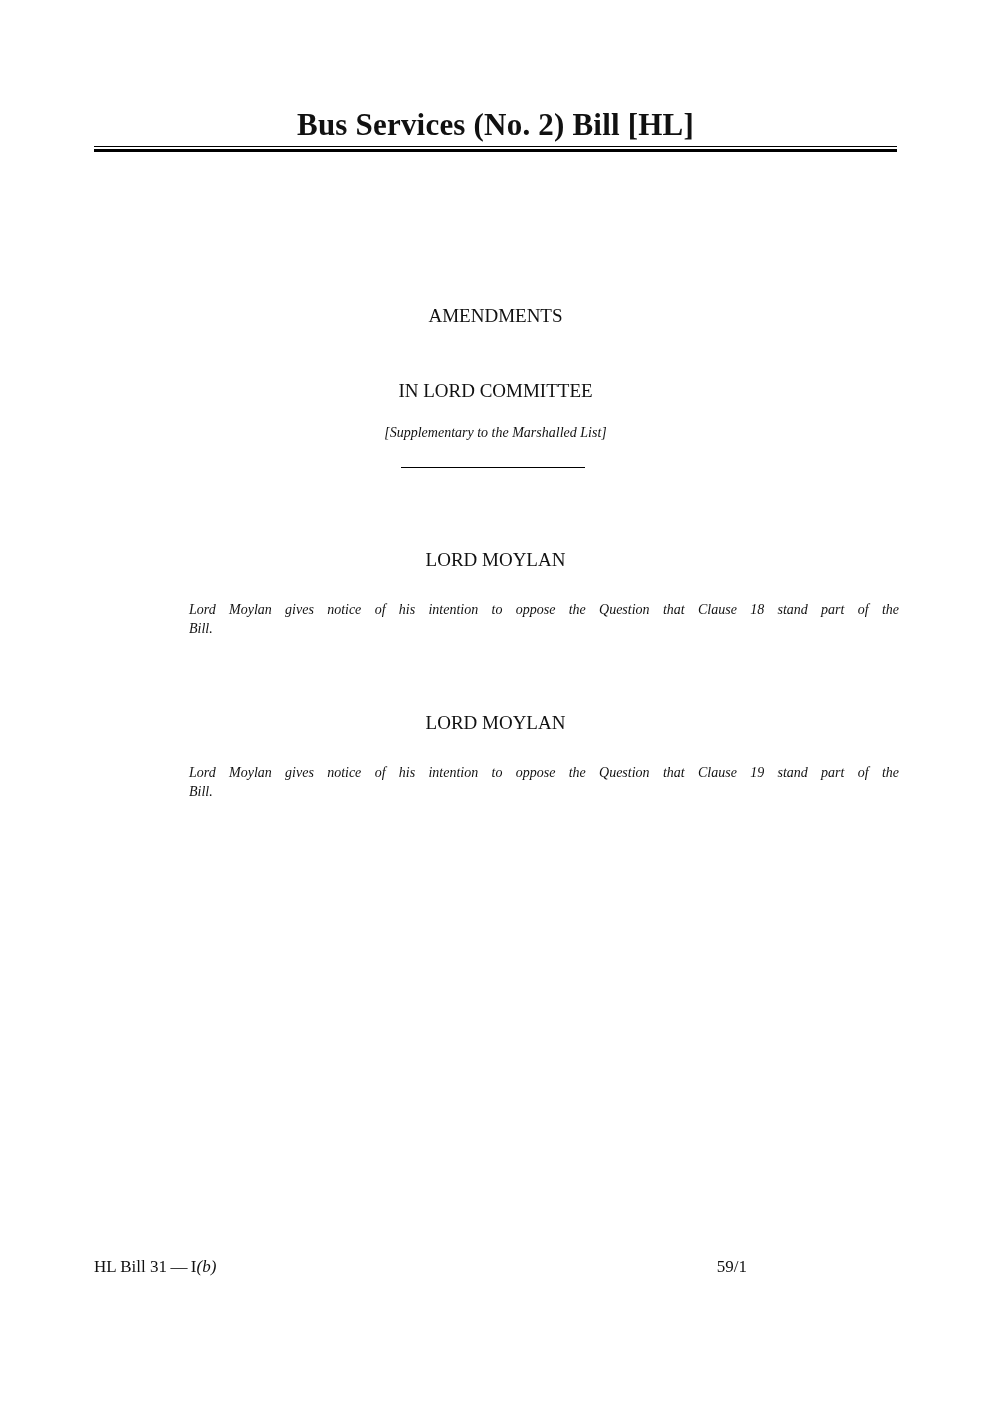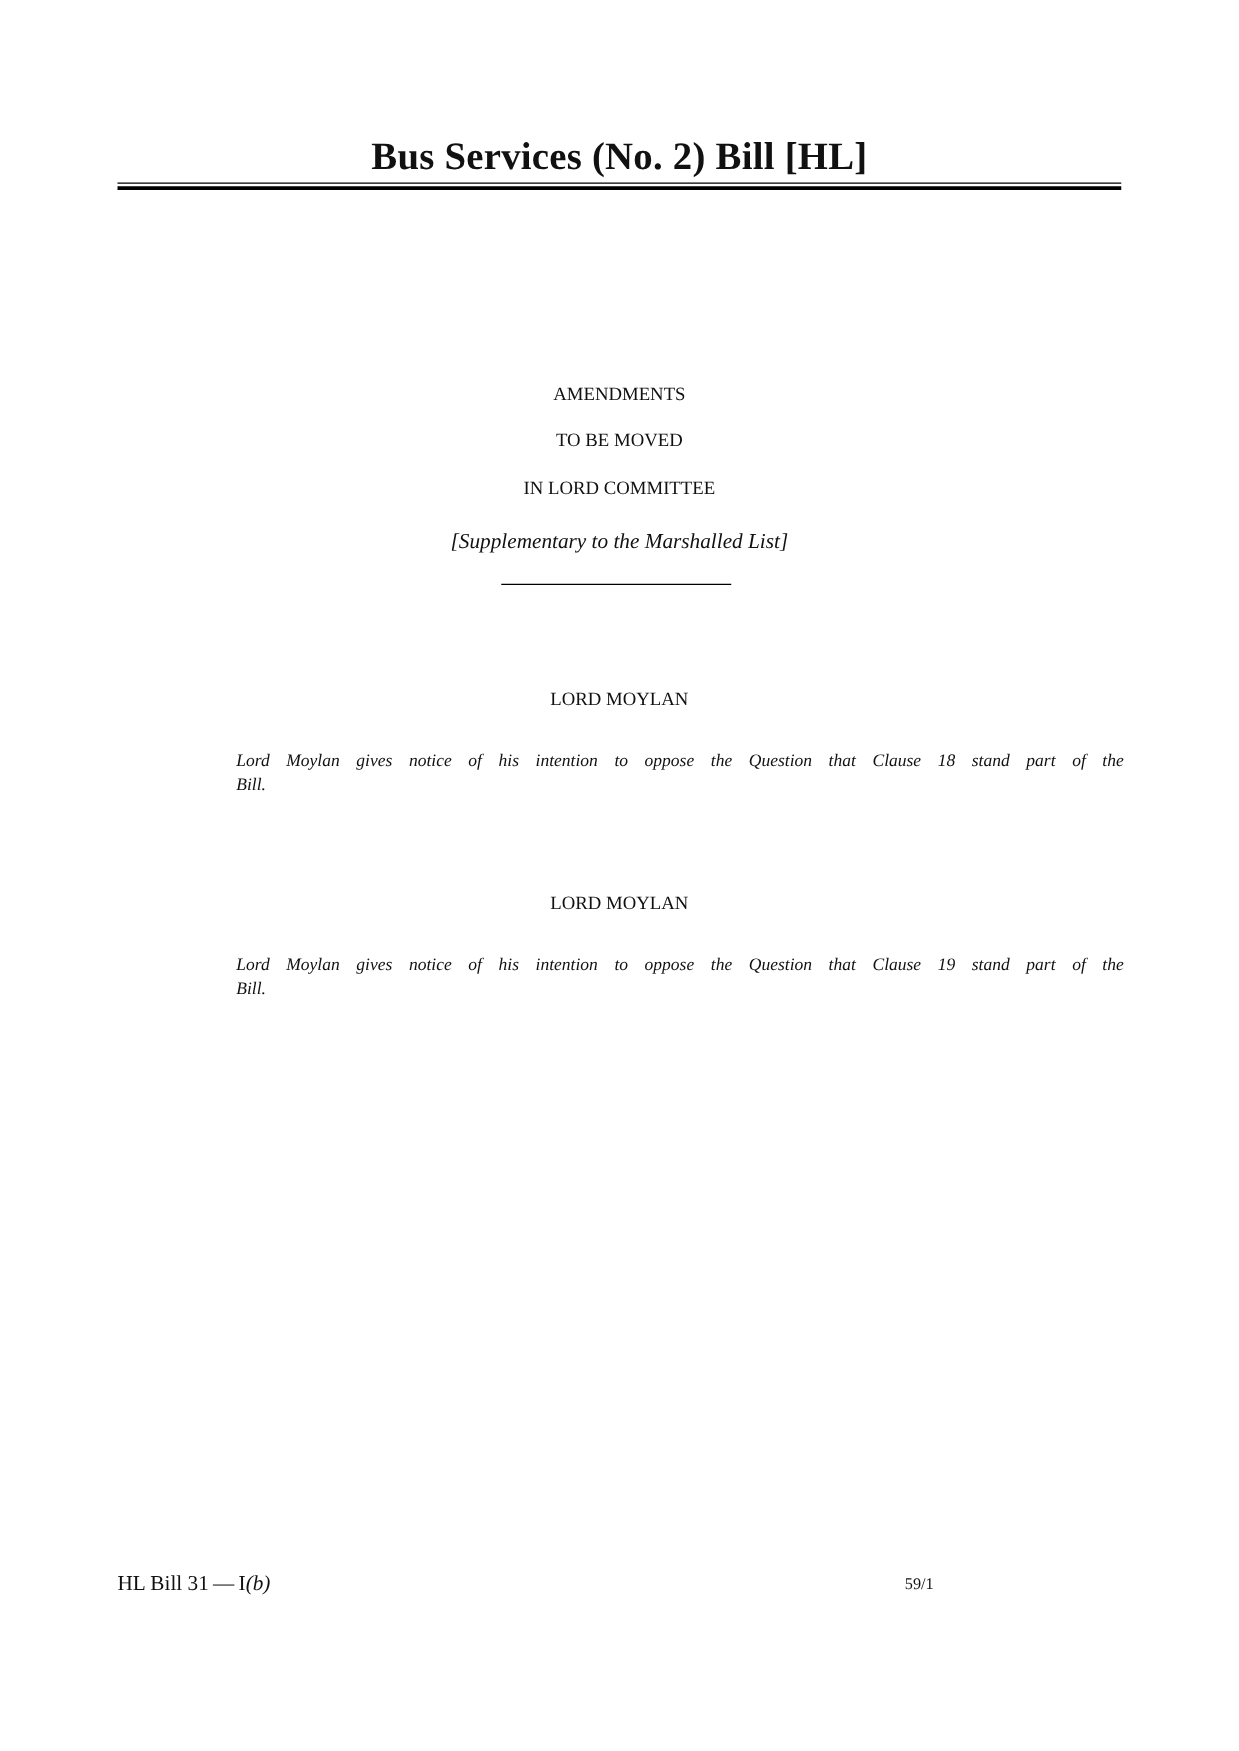--- a/index.html
+++ b/index.html
@@ -47,26 +47,26 @@
       top: 149px;
       height: 3px;
       background: #000;
     }
     .center-line {
       position: absolute;
       left: 94px;
       width: 803px;
       text-align: center;
       font-family: "Liberation Serif", "DejaVu Serif", serif;
-      font-size: 15px;
+      font-size: 19px;
       line-height: 22px;
     }
     .italic {
       font-style: italic;
-      font-size: 17px;
+      font-size: 14px;
     }
     .bold {
       font-weight: bold;
       font-size: 17px;
     }
     .short-rule {
       position: absolute;
       left: 401px;
       width: 184px;
       top: 467px;
@@ -89,36 +89,35 @@
       top: 1257px;
       font-family: "Liberation Serif", "DejaVu Serif", serif;
       font-size: 17px;
       line-height: 20px;
     }
     .footer-right {
       position: absolute;
       right: 94px;
       top: 1257px;
       font-family: "Liberation Serif", "DejaVu Serif", serif;
-      font-size: 13px;
+      font-size: 17px;
       line-height: 20px;
       text-align: right;
     }
   </style>
 </head>
 <body>
 
 <div class="page">
 
   <div class="title">Bus Services (No. 2) Bill [HL]</div>
   <div class="rule-thin"></div>
   <div class="rule-thick"></div>
 
   <div class="center-line" style="top:305px;">AMENDMENTS</div>
-  <div class="center-line" style="top:342px;">TO BE MOVED</div>
   <div class="center-line" style="top:380px;">IN LORD COMMITTEE</div>
   <div class="center-line italic" style="top:422px;">[Supplementary to the Marshalled List]</div>
 
   <div class="short-rule"></div>
 
   <div class="center-line" style="top:549px;">LORD MOYLAN</div>
   <div class="notice" style="top:600px;">
     <div style="text-align-last:justify;">Lord Moylan gives notice of his intention to oppose the Question that Clause 18 stand part of the</div>
     <div>Bill.</div>
   </div>

